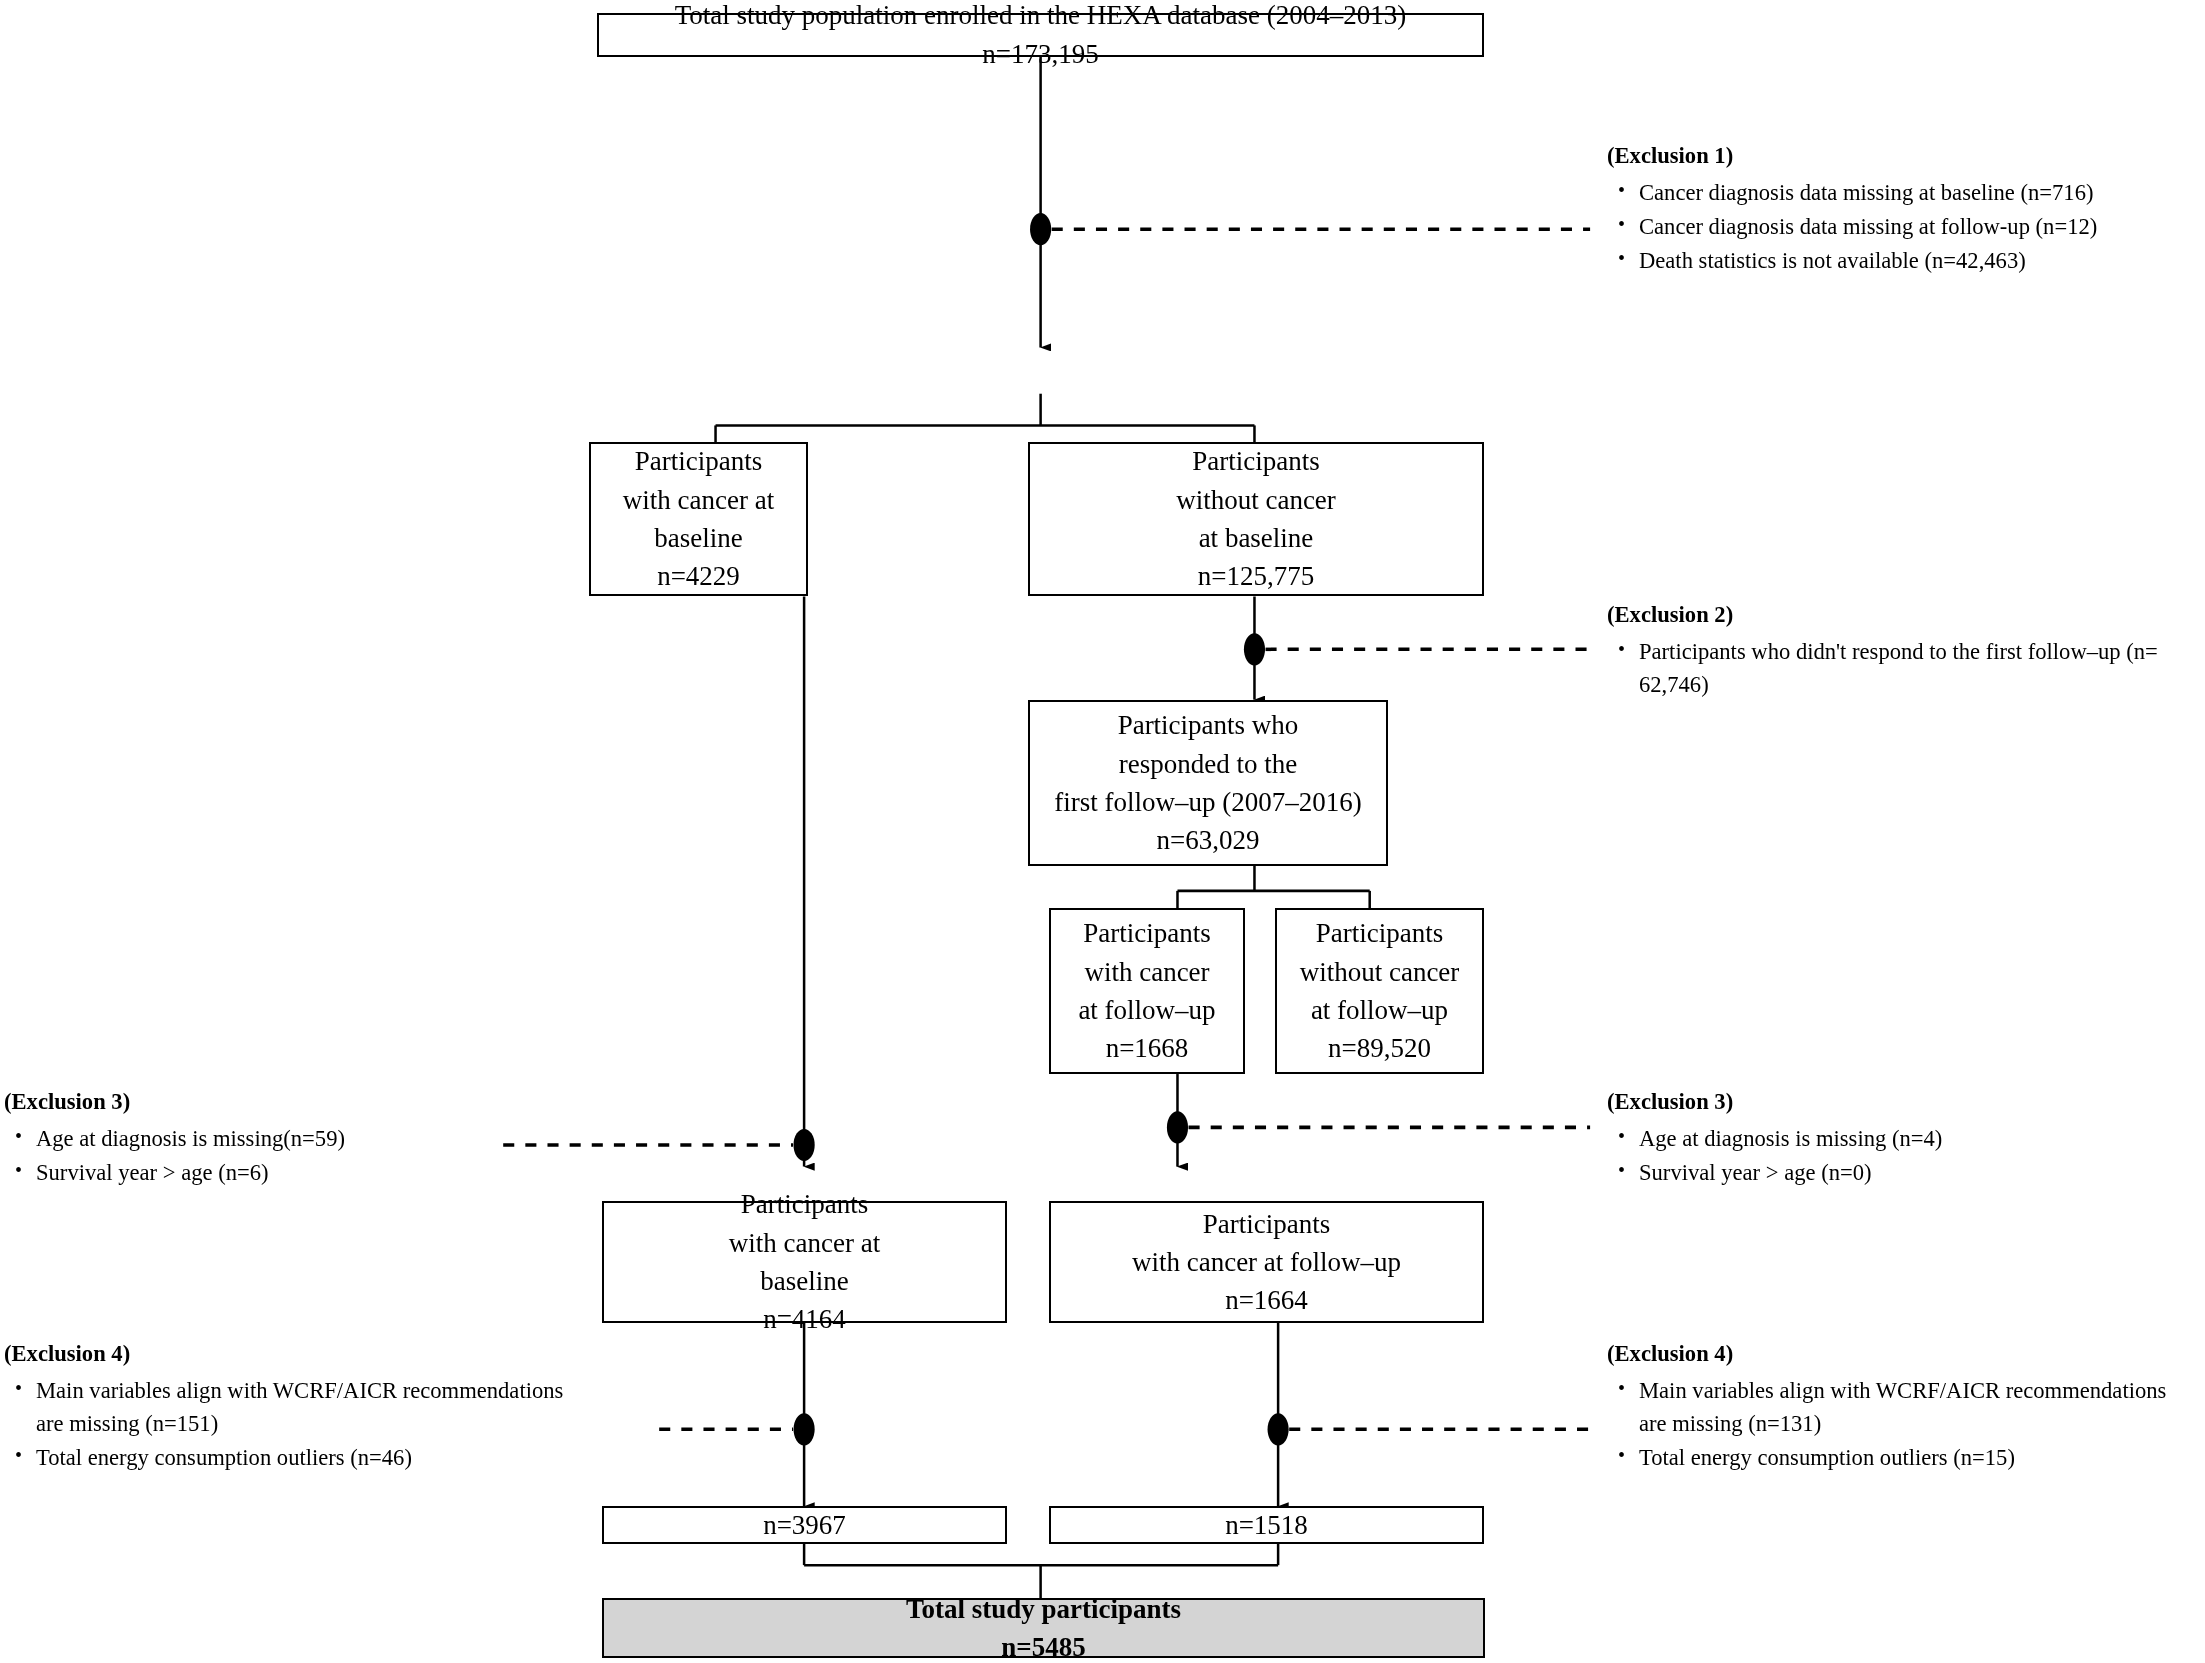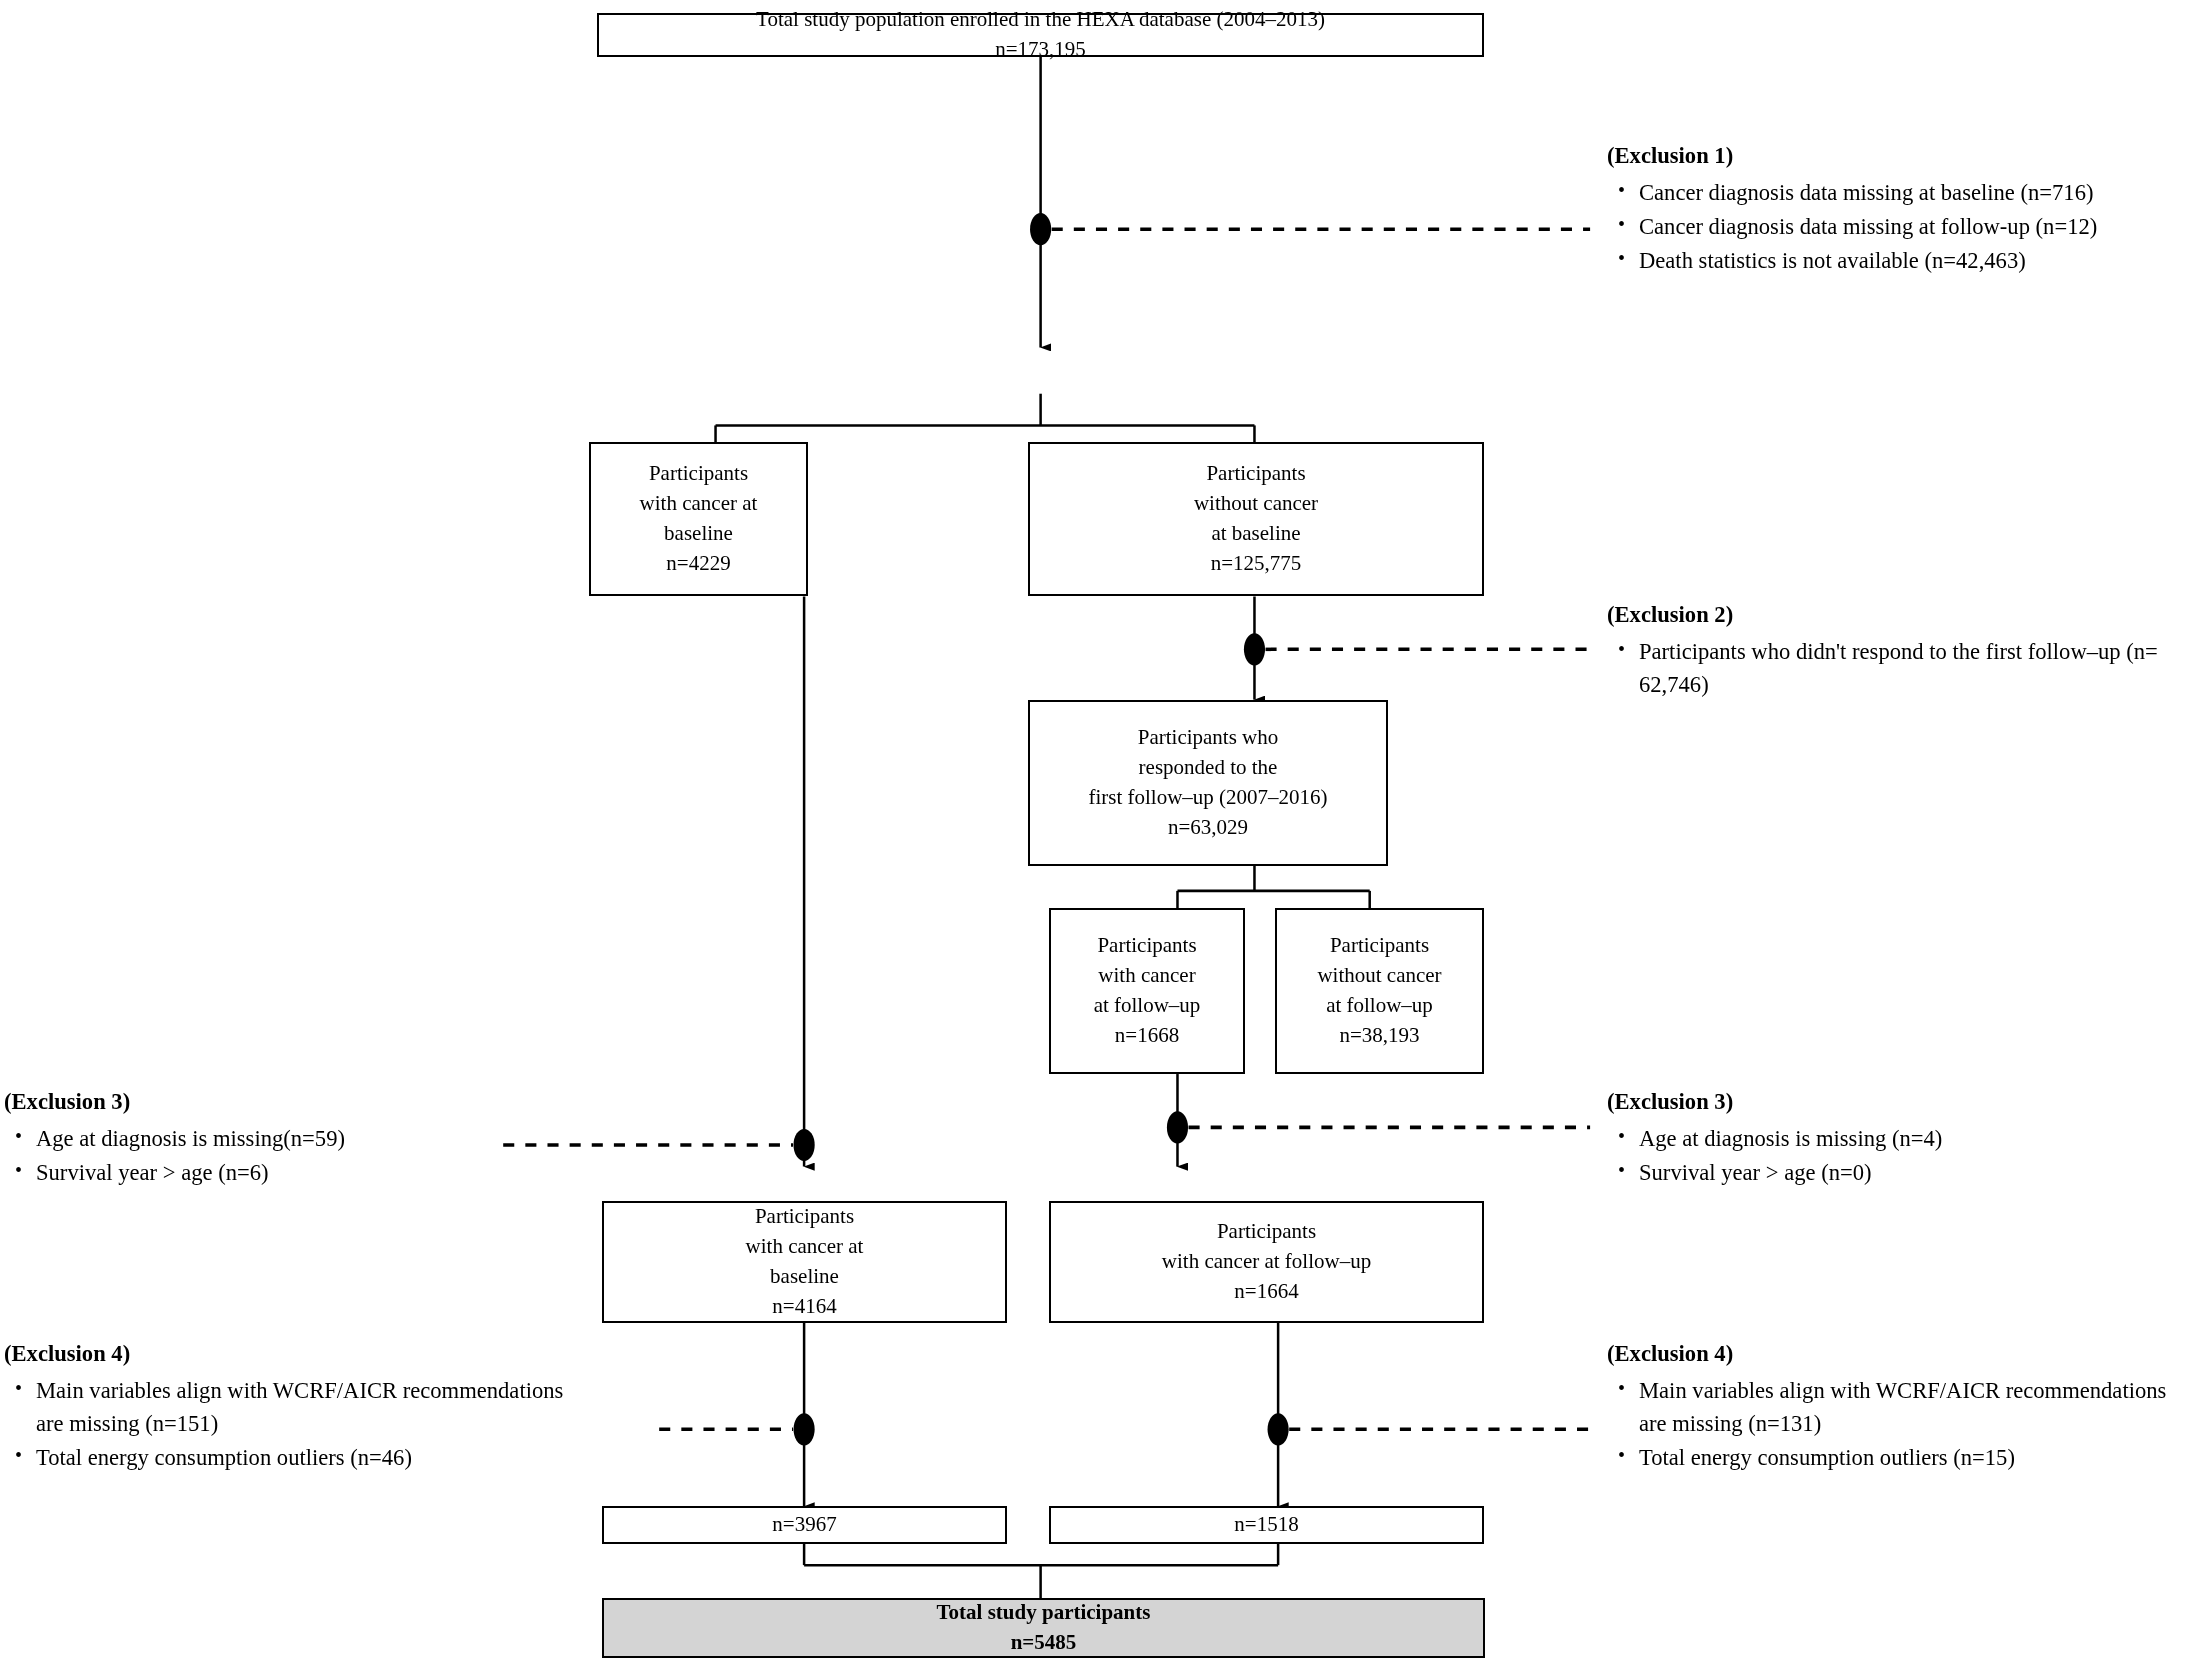--- a/index.html
+++ b/index.html
@@ -3,21 +3,21 @@
 <meta charset="utf-8">
 <style>
   html,body{margin:0;padding:0;background:#ffffff;}
   body{width:2205px;height:1664px;position:relative;overflow:hidden;
        font-family:"Liberation Serif","DejaVu Serif",serif;color:#000;}
   #stage{position:absolute;left:0;top:0;width:2205px;height:1664px;}
 
   .box{position:absolute;box-sizing:border-box;background:#ffffff;
        border:2.5px solid #000;display:flex;flex-direction:column;
        align-items:center;justify-content:center;text-align:center;
-       font-size:21px;line-height:1.42;padding:10px 4px;}
+       font-size:27px;line-height:1.42;padding:10px 4px;}
   .box.thin{border-width:2px;}
   .box.shaded{background:#d4d4d4;font-weight:bold;}
   .box .ln{display:block;white-space:nowrap;}
 
   .exc{position:absolute;font-size:22.6px;line-height:1.46;}
   .exc .hd{font-weight:bold;display:block;margin-bottom:1px;}
   .exc ul{list-style:none;margin:4px;padding:0;}
   .exc li{position:relative;padding-left:28px;margin:0 0 1px 0;}
   .exc li::before{content:"\2022";position:absolute;left:7px;top:-1px;font-size:20px;}
 
@@ -113,21 +113,21 @@
     <span class="ln">Participants</span>
     <span class="ln">with cancer</span>
     <span class="ln">at follow–up</span>
     <span class="ln">n=1668</span>
   </div>
 
   <div class="box" style="left:1275px;top:908px;width:209px;height:166px;">
     <span class="ln">Participants</span>
     <span class="ln">without cancer</span>
     <span class="ln">at follow–up</span>
-    <span class="ln">n=38,193</span>
+    <span class="ln">n=89,520</span>
   </div>
 
   <div class="box" style="left:602px;top:1201px;width:405px;height:122px;">
     <span class="ln">Participants</span>
     <span class="ln">with cancer at</span>
     <span class="ln">baseline</span>
     <span class="ln">n=4164</span>
   </div>
 
   <div class="box" style="left:1049px;top:1201px;width:435px;height:122px;">

